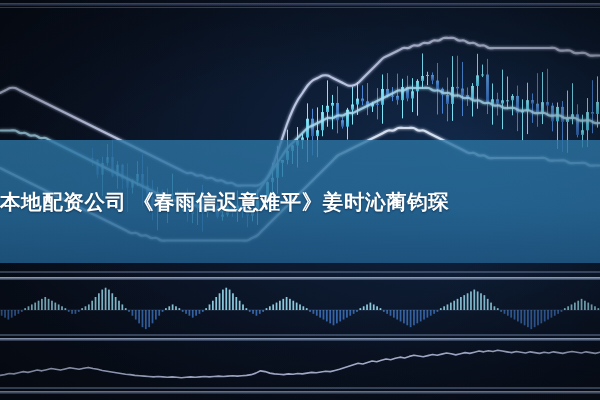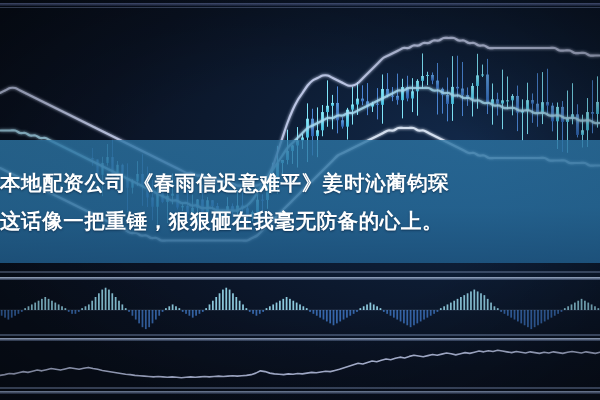--- a/index.html
+++ b/index.html
@@ -509,16 +509,15 @@
   <div class="rule rule-s2"></div>
   <div class="rule rule-s3"></div>
   <div class="rule rule-s4"></div>
   <div class="rule rule-b1"></div>
   <div class="rule rule-b2"></div>
 
   <div id="watermark"></div>
 
   <div id="caption-band">
     <div class="caption-line" id="caption-line-1">本地配资公司 《春雨信迟意难平》姜时沁蔺钧琛</div>
-    <div class="caption-line" id="caption-line-2">这话像一把重锤，狠狠砸在我毫无防备的心上。</div>
   </div>
 
 </div>
 
 </body></html>

